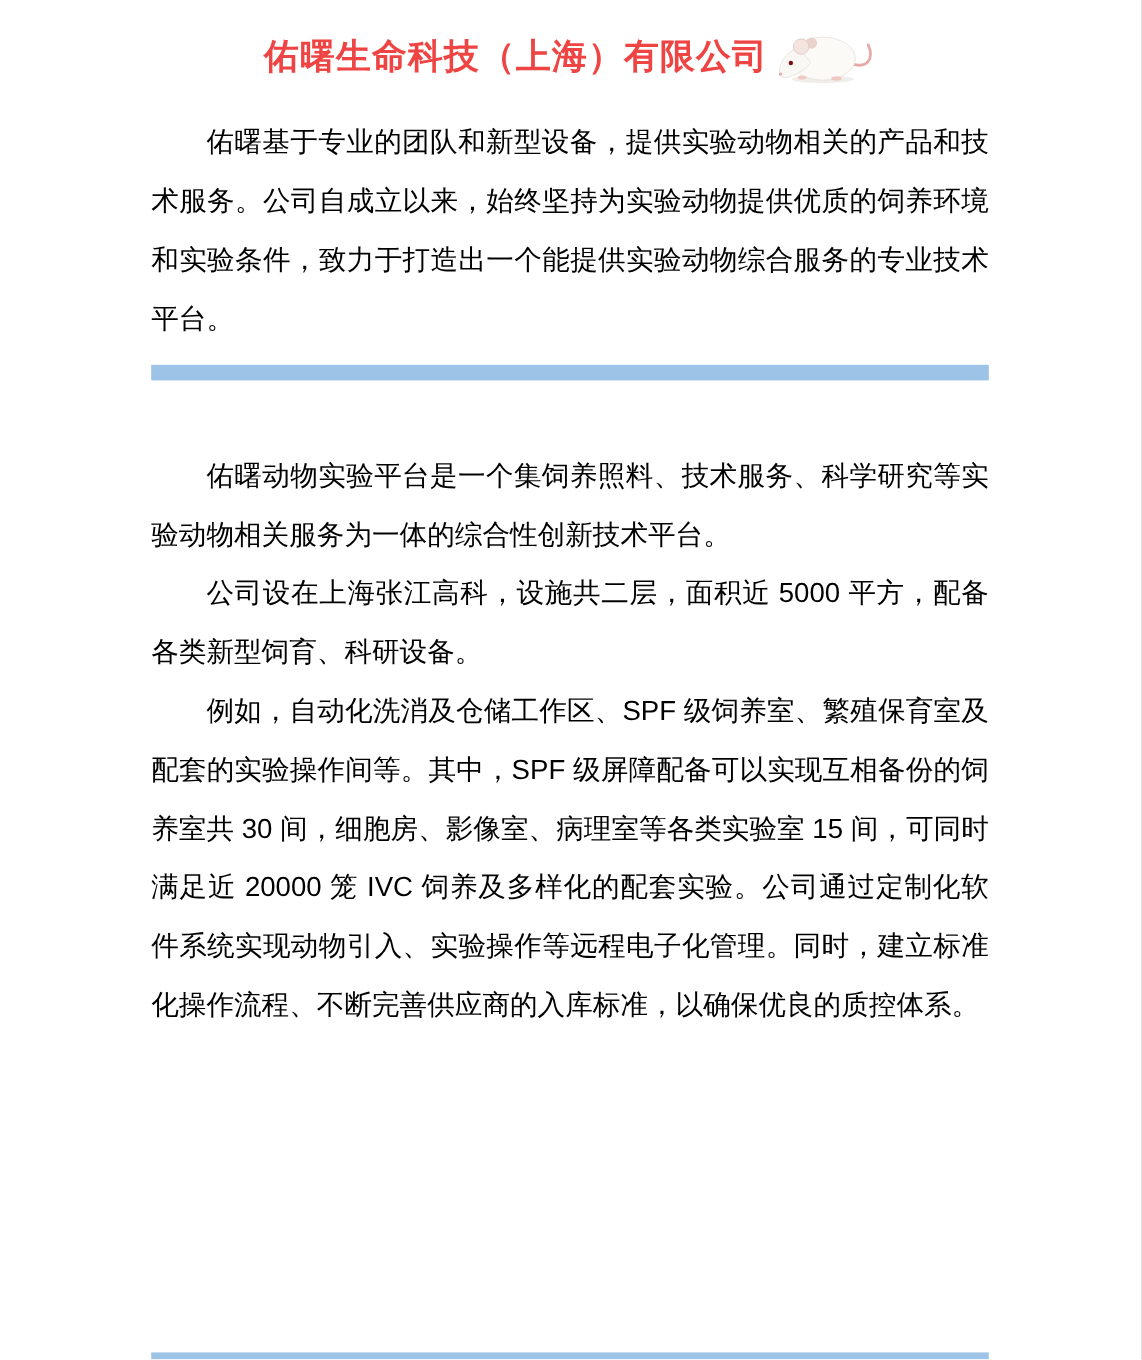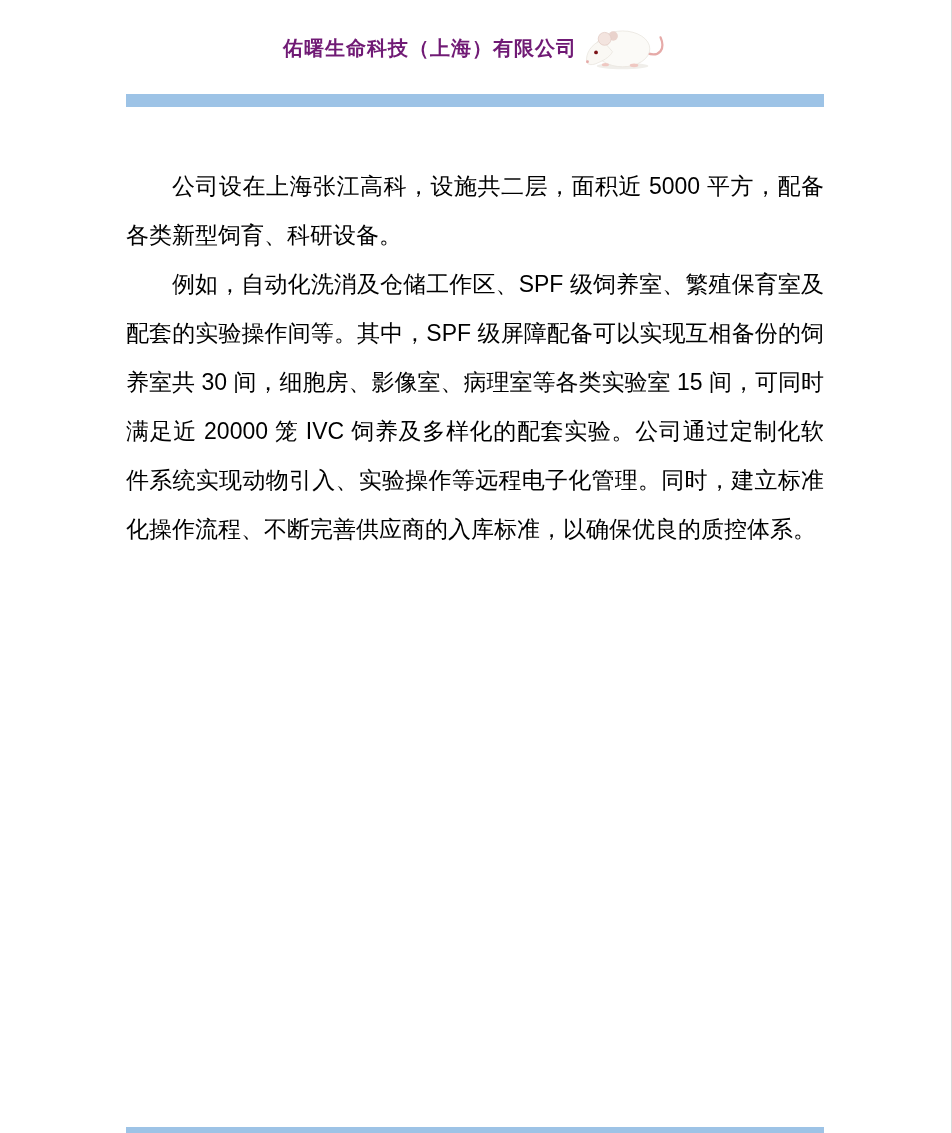--- a/index.html
+++ b/index.html
@@ -24,22 +24,22 @@
   }
   .title-row {
     display: flex;
     justify-content: center;
     align-items: center;
     gap: 4px;
     padding-top: 16px;
     height: 64px;
   }
   .page-title {
-    color: #701a75;
-    font-size: 20px;
+    color: #ef4444;
+    font-size: 29px;
     font-weight: bold;
     letter-spacing: 1px;
     white-space: nowrap;
   }
   .mouse-figure {
     width: 86px;
     height: 60px;
     flex: 0 0 auto;
     margin-top: -4px;
   }
@@ -105,26 +105,28 @@
 
         <circle cx="9" cy="62" r="2" fill="#e6aaa8"></circle>
 
         <ellipse cx="34" cy="66" rx="5" ry="2.4" fill="#efc8c2"></ellipse>
 
         <ellipse cx="74" cy="67" rx="6" ry="2.6" fill="#efc8c2"></ellipse>
       </svg>
     </div>
 
     <div class="intro-block">
+      <p class="body-p">佑曙基于专业的团队和新型设备，提供实验动物相关的产品和技术服务。公司自成立以来，始终坚持为实验动物提供优质的饲养环境和实验条件，致力于打造出一个能提供实验动物综合服务的专业技术平台。</p>
     </div>
 
 
     <div class="section-divider"></div>
 
     <div class="about-block">
+      <p class="body-p">佑曙动物实验平台是一个集饲养照料、技术服务、科学研究等实验动物相关服务为一体的综合性创新技术平台。</p>
       <p class="body-p">公司设在上海张江高科，设施共二层，面积近 5000 平方，配备各类新型饲育、科研设备。</p>
       <p class="body-p">例如，自动化洗消及仓储工作区、SPF 级饲养室、繁殖保育室及配套的实验操作间等。其中，SPF 级屏障配备可以实现互相备份的饲养室共 30 间，细胞房、影像室、病理室等各类实验室 15 间，可同时满足近 20000 笼 IVC 饲养及多样化的配套实验。公司通过定制化软件系统实现动物引入、实验操作等远程电子化管理。同时，建立标准化操作流程、不断完善供应商的入库标准，以确保优良的质控体系。</p>
     </div>
 
   </div>
 
   <div class="bottom-divider"></div>
 </div>
 
 </body></html>

